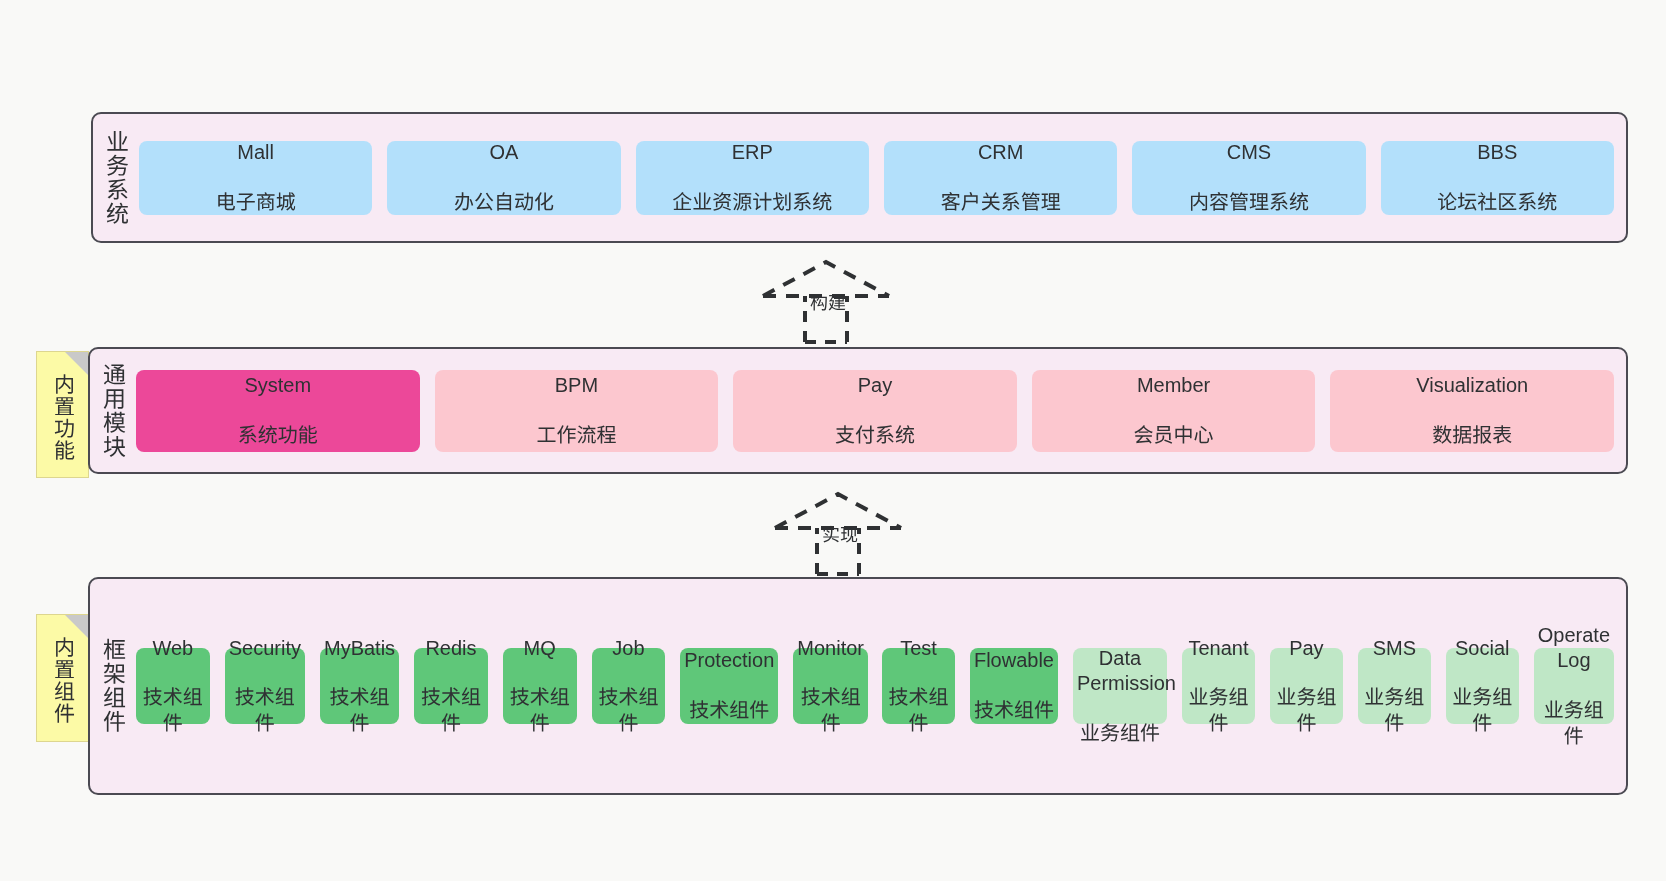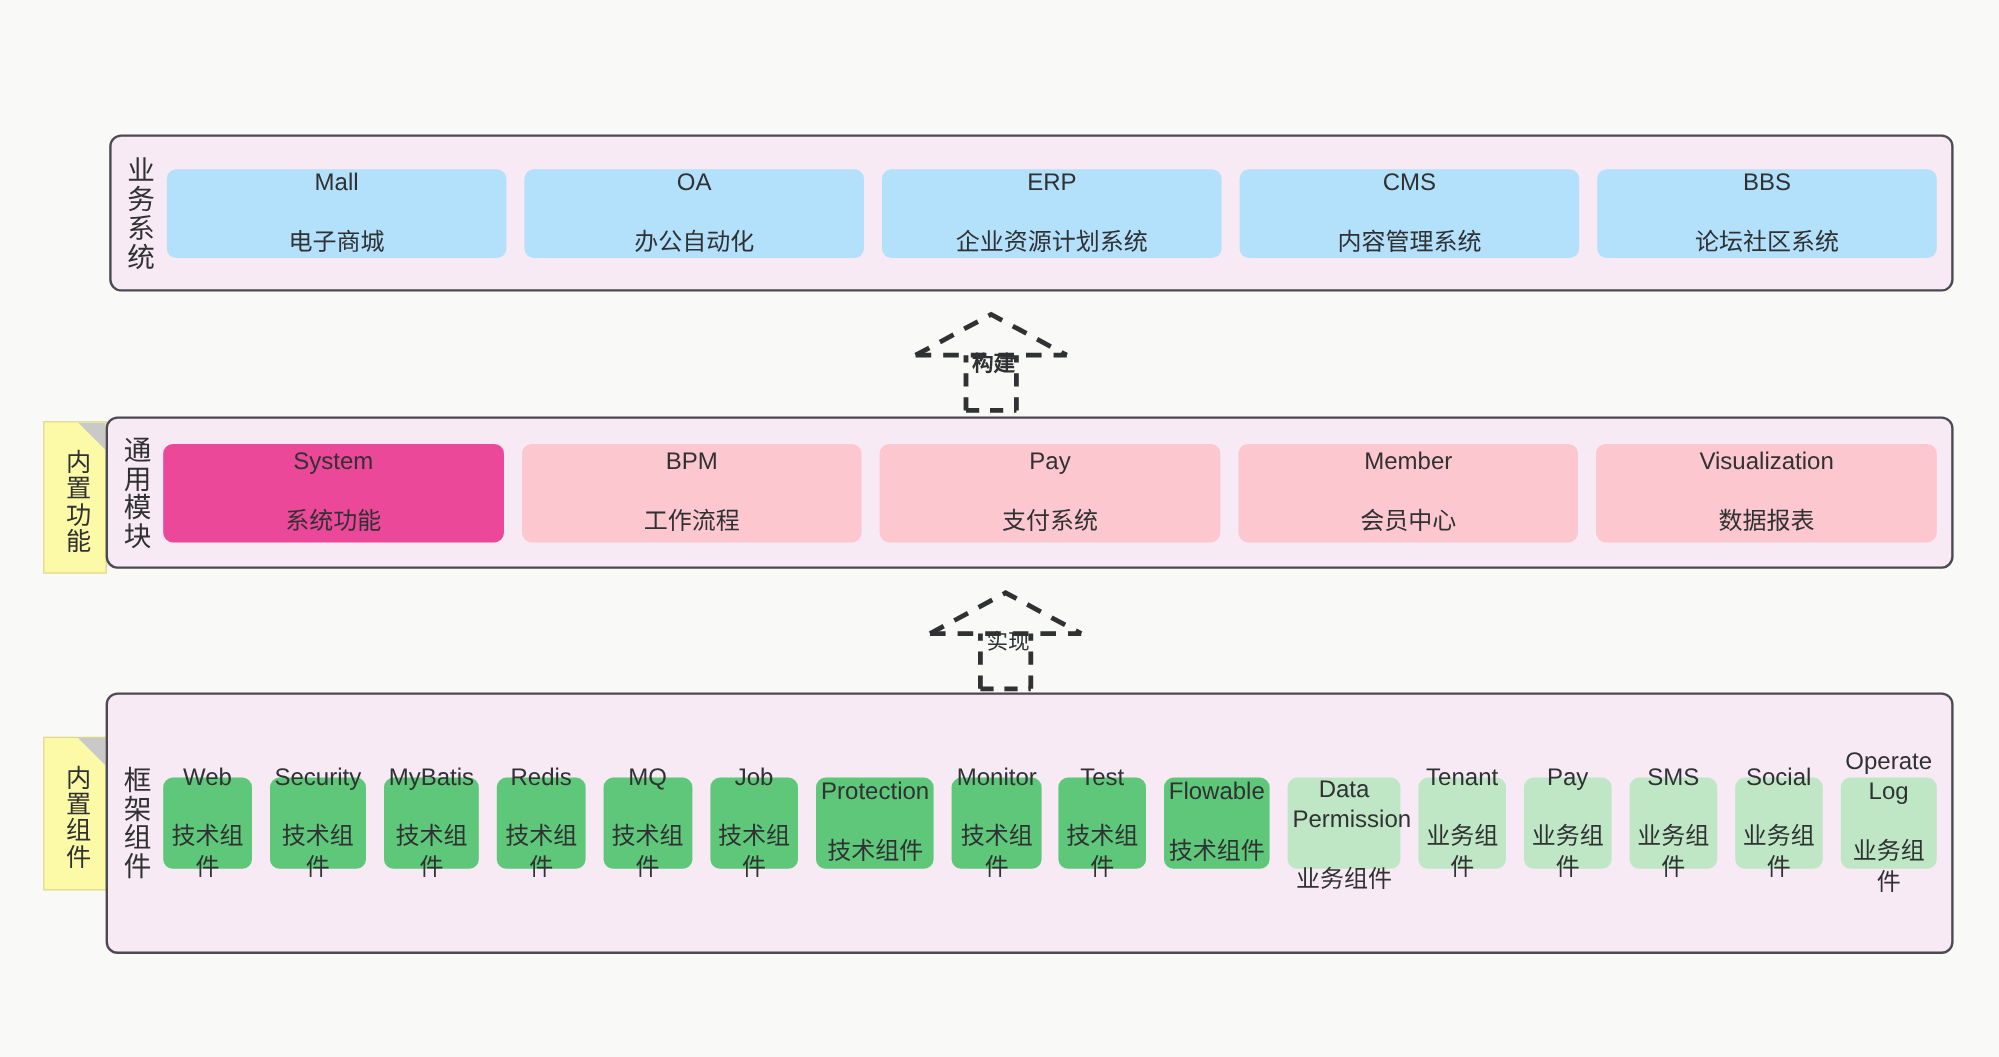--- a/index.html
+++ b/index.html
@@ -143,32 +143,36 @@
         </div>
         <div class="node blue">
           <span class="t-en">OA</span>
           <span class="t-cn">办公自动化</span>
         </div>
         <div class="node blue">
           <span class="t-en">ERP</span>
           <span class="t-cn">企业资源计划系统</span>
         </div>
         <div class="node blue">
+          <span class="t-en">CRM</span>
+          <span class="t-cn">客户关系管理</span>
+        </div>
+        <div class="node blue">
           <span class="t-en">CMS</span>
           <span class="t-cn">内容管理系统</span>
         </div>
         <div class="node blue">
           <span class="t-en">BBS</span>
           <span class="t-cn">论坛社区系统</span>
         </div>
       </div>
     </div>
   </div>
 
-  <div class="arrow" style="left:760px;top:258px;width:140px;height:92px;font-weight:bold;">
+  <div class="arrow" style="left:760px;top:258px;width:140px;height:92px;">
     <svg width="140" height="92" viewBox="0 0 140 92" fill="none">
       <path d="M45 84 L45 38" stroke="#2f3133" stroke-width="4" stroke-dasharray="11 9"></path>
       <path d="M87 84 L87 38" stroke="#2f3133" stroke-width="4" stroke-dasharray="11 9"></path>
       <path d="M45 84 L87 84" stroke="#2f3133" stroke-width="4" stroke-dasharray="11 9"></path>
       <path d="M3 38 L66 4 L129 38" stroke="#2f3133" stroke-width="4" stroke-dasharray="13 10" stroke-linejoin="miter"></path>
       <path d="M3 38 L129 38" stroke="#2f3133" stroke-width="4" stroke-dasharray="13 10"></path>
     </svg>
     <div class="arrow-label" style="left:50px;top:30px;">构建</div>
   </div>
 

